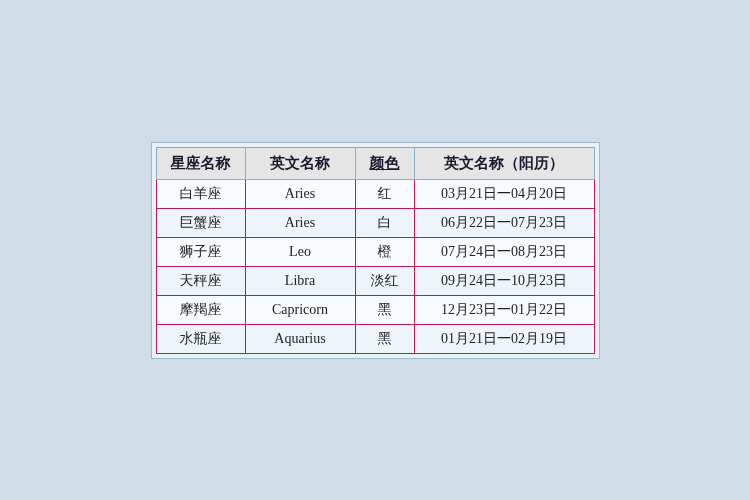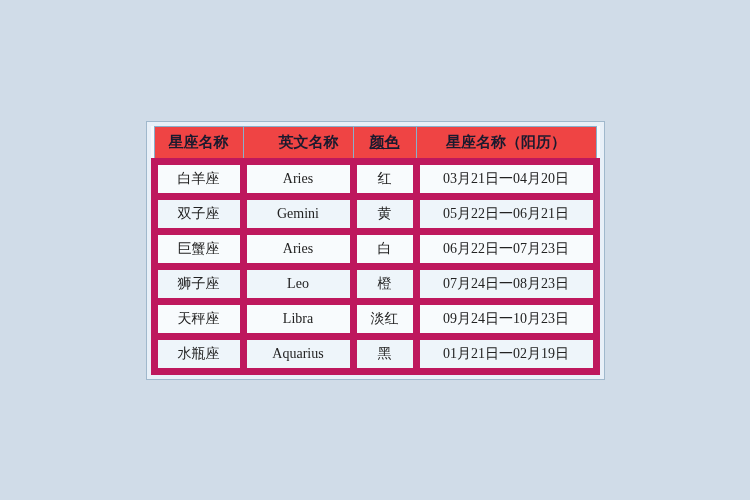--- a/index.html
+++ b/index.html
@@ -23,92 +23,92 @@
       border: 1px solid #a0b8cc;
       padding: 4px;
     }
 
     table {
       border-collapse: collapse;
       background-color: #f5f9fc;
     }
 
     th {
-      background-color: #ef4444;
+      background-color: #e5e5e5;
       border: 1px solid #88b0cc;
       padding: 6px 14px;
       text-align: center;
       font-size: 15px;
       font-weight: bold;
       color: #1a1a2e;
     }
 
     td {
-      border: 7px solid #be185d;
+      border: 1px solid #be185d;
       padding: 5px 14px;
       text-align: center;
       font-size: 14px;
       color: #222;
       background-color: #f8fbfd;
     }
 
     tr:nth-child(even) td {
       background-color: #eef5fa;
     }
 
     .col-chinese { min-width: 80px; }
-    .col-english { min-width: 110px; text-align: right; }
+    .col-english { min-width: 110px; }
     .col-color   { min-width: 50px; text-decoration: underline; }
     .col-date    { min-width: 180px; }
   </style>
 </head>
 <body>
 
 <div class="table-container">
   <table>
     <thead>
       <tr>
         <th class="col-chinese">星座名称</th>
         <th class="col-english">英文名称</th>
         <th class="col-color">颜色</th>
-        <th class="col-date">星座名称（阳历）</th>
+        <th class="col-date">英文名称（阳历）</th>
       </tr>
     </thead>
     <tbody id="table-body">
     <tr>
           <td>白羊座</td>
           <td>Aries</td>
           <td>红</td>
           <td>03月21日一04月20日</td>
-        </tr>
-        <tr>
-          <td>双子座</td>
-          <td>Gemini</td>
-          <td>黄</td>
-          <td>05月22日一06月21日</td>
         </tr>
         <tr>
           <td>巨蟹座</td>
           <td>Aries</td>
           <td>白</td>
           <td>06月22日一07月23日</td>
         </tr>
         <tr>
           <td>狮子座</td>
           <td>Leo</td>
           <td>橙</td>
           <td>07月24日一08月23日</td>
         </tr>
         <tr>
           <td>天秤座</td>
           <td>Libra</td>
           <td>淡红</td>
           <td>09月24日一10月23日</td>
         </tr>
         <tr>
+          <td>摩羯座</td>
+          <td>Capricorn</td>
+          <td>黑</td>
+          <td>12月23日一01月22日</td>
+        </tr>
+        <tr>
           <td>水瓶座</td>
           <td>Aquarius</td>
           <td>黑</td>
           <td>01月21日一02月19日</td>
         </tr>
       </tbody>
   </table>
 </div>
 
 </body></html>

